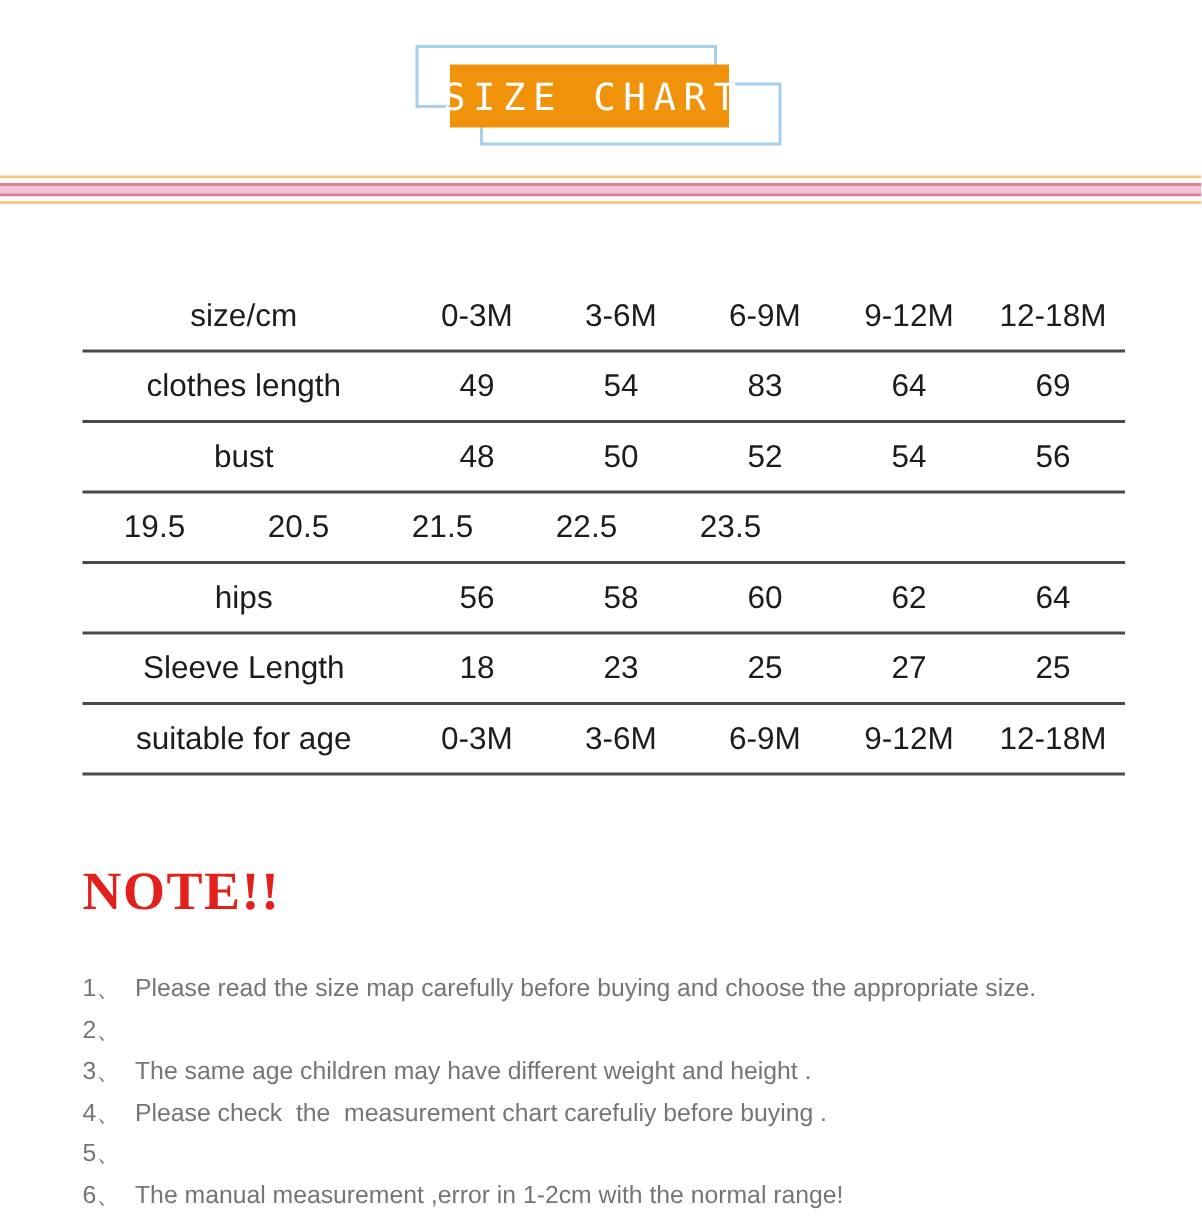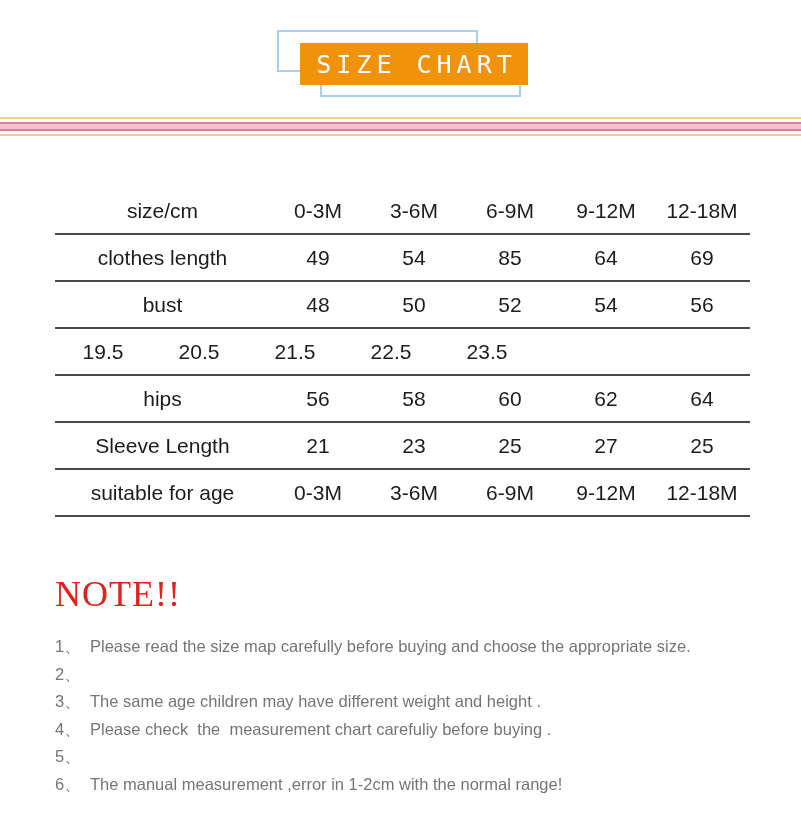--- a/index.html
+++ b/index.html
@@ -14,21 +14,21 @@
   
   .header { position: relative; height: 117px; }
   .blue-rect {
     position: absolute;
     border: 2px solid var(--c-outline-blue, #A6D0EE);
     background: transparent;
   }
   .rect-back  { left: 277px; top: 30px; width: 197px; height: 38px; z-index: 1; }
   .rect-front { left: 320px; top: 55px; width: 197px; height: 38px; z-index: 1; }
   .banner {
-    position: absolute; left: 300px; top: 43px; width: 228px; height: 42px;
+    position: absolute; left: 300px; top: 43px; width: 186px; height: 42px;
     background: var(--c-banner-orange, #F0930A);
     z-index: 2;
     display: flex; align-items: center; justify-content: center;
   }
   .banner-label {
     color: #ffffff;
     font-family: "DejaVu Sans Mono", "Liberation Mono", monospace;
     font-size: 25px; letter-spacing: 5px;
     padding-left: 5px; 
     white-space: nowrap;
@@ -59,21 +59,21 @@
   }
   .cell { width: 96px; text-align: center; white-space: nowrap; }
   .cell.label { width: 215px; }
 
   
   .note-section { margin: 56px 0 0 55px; width: 700px; }
   .note-title {
     font-family: "Liberation Serif", "DejaVu Serif", serif;
     font-size: 36px; letter-spacing: 1px;
     color: var(--c-note-red, #E2211C);
-    margin: 0 0 18px 0; font-weight: 400;
+    margin: 0 0 31px 0; font-weight: 700;
   }
   .note-item {
     display: flex; align-items: baseline;
     color: var(--c-note-gray, #757575);
     font-size: 16.5px; line-height: 27.5px;
   }
   .note-num { flex: 0 0 35px; }
   .note-text { white-space: pre-wrap; }
 </style>
 </head>
@@ -102,21 +102,21 @@
       <div class="cell">3-6M</div>
       <div class="cell">6-9M</div>
       <div class="cell">9-12M</div>
       <div class="cell">12-18M</div>
     </div>
 
 <div class="trow">
       <div class="cell label">clothes length</div>
       <div class="cell">49</div>
       <div class="cell">54</div>
-      <div class="cell">85</div>
+      <div class="cell">83</div>
       <div class="cell">64</div>
       <div class="cell">69</div>
     </div>
     <div class="trow">
       <div class="cell label">bust</div>
       <div class="cell">48</div>
       <div class="cell">50</div>
       <div class="cell">52</div>
       <div class="cell">54</div>
       <div class="cell">56</div>
@@ -131,21 +131,21 @@
     <div class="trow">
       <div class="cell label">hips</div>
       <div class="cell">56</div>
       <div class="cell">58</div>
       <div class="cell">60</div>
       <div class="cell">62</div>
       <div class="cell">64</div>
     </div>
     <div class="trow">
       <div class="cell label">Sleeve Length</div>
-      <div class="cell">21</div>
+      <div class="cell">18</div>
       <div class="cell">23</div>
       <div class="cell">25</div>
       <div class="cell">27</div>
       <div class="cell">25</div>
     </div>
     <div class="trow">
       <div class="cell label">suitable for age</div>
       <div class="cell">0-3M</div>
       <div class="cell">3-6M</div>
       <div class="cell">6-9M</div>

